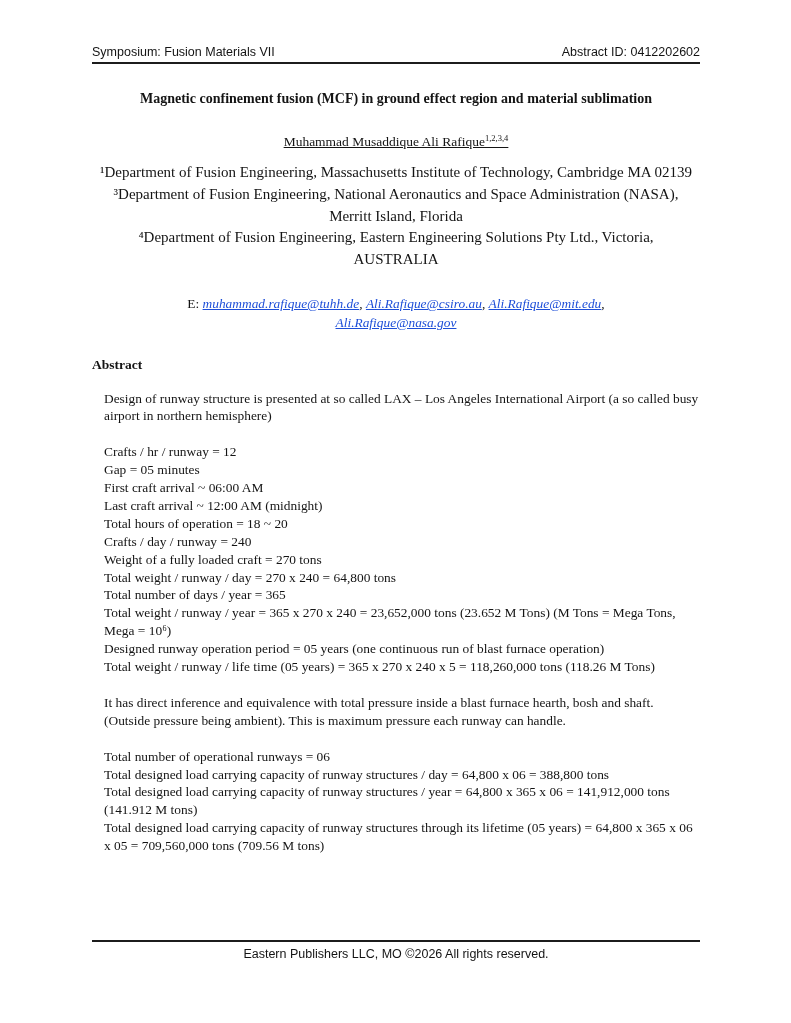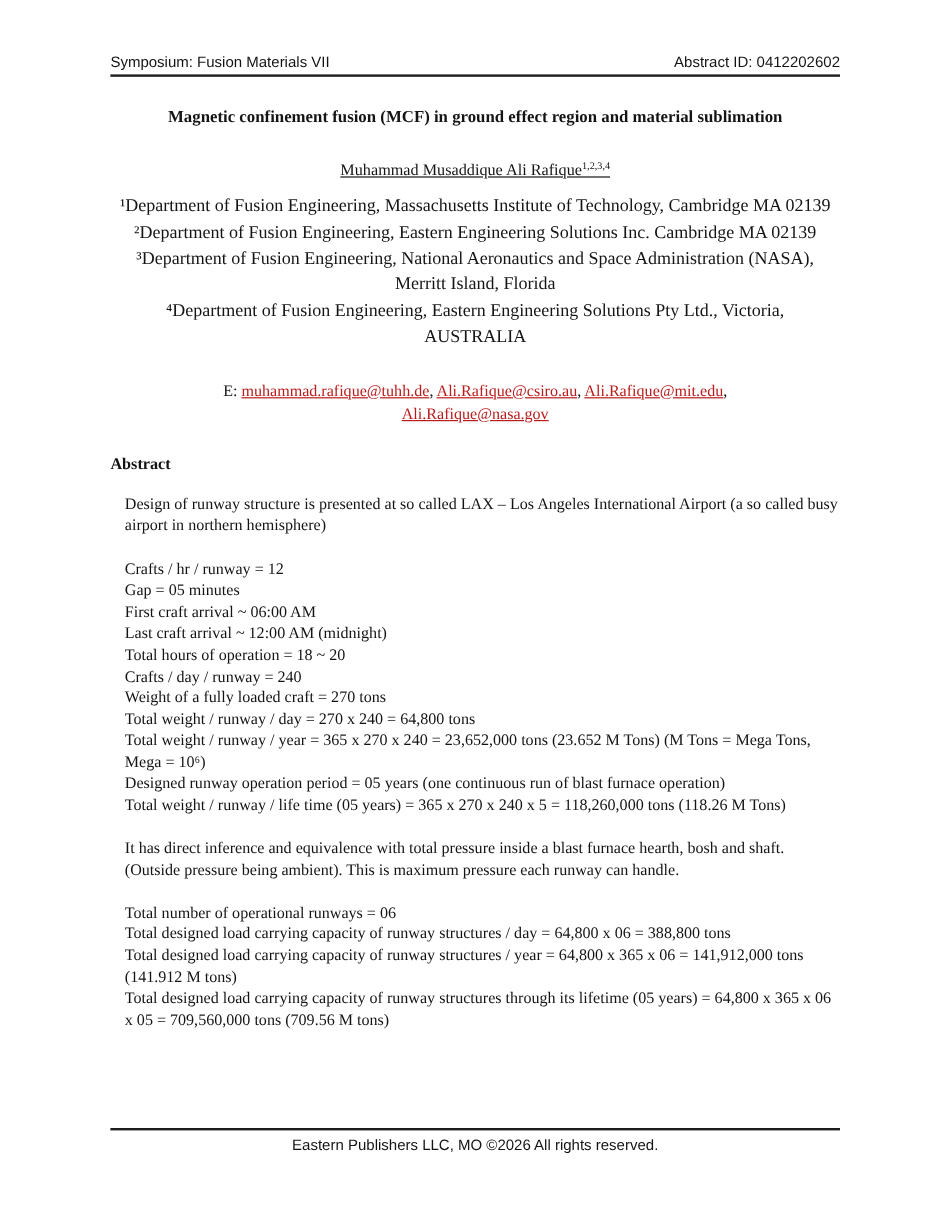--- a/index.html
+++ b/index.html
@@ -57,23 +57,24 @@
     font-size: 15px;
     line-height: 1.45;
   }
   .email-block {
     margin-top: 23px;
     text-align: center;
     font-size: 13.4px;
     line-height: 1.42;
   }
   .email-block a {
-    color: #b91c1c;
+    color: #1d4ed8;
     text-decoration: underline;
     cursor: pointer;
+    font-style: italic;
   }
   .abstract-heading {
     margin-top: 24px;
     font-size: 13.5px;
     font-weight: bold;
     line-height: 1.3;
   }
   .abstract-body {
     margin-top: 16px;
     font-size: 13.4px;
@@ -108,21 +109,20 @@
       <span>Symposium: Fusion Materials VII</span>
       <span>Abstract ID: 0412202602</span>
     </div>
 
     <div class="paper-title">Magnetic confinement fusion (MCF) in ground effect region and material sublimation</div>
 
     <div class="author-line"><span>Muhammad Musaddique Ali Rafique</span><sup>1,2,3,4</sup></div>
 
     <div class="affiliations">
         <div>¹Department of Fusion Engineering, Massachusetts Institute of Technology, Cambridge MA 02139</div>
-        <div>²Department of Fusion Engineering, Eastern Engineering Solutions Inc. Cambridge MA 02139</div>
         <div>³Department of Fusion Engineering, National Aeronautics and Space Administration (NASA),</div>
         <div>Merritt Island, Florida</div>
         <div>⁴Department of Fusion Engineering, Eastern Engineering Solutions Pty Ltd., Victoria,</div>
         <div>AUSTRALIA</div>
       </div>
 
     <div class="email-block">
       <div><span>E: </span><a>muhammad.rafique@tuhh.de</a><span>, </span><a>Ali.Rafique@csiro.au</a><span>, </span><a>Ali.Rafique@mit.edu</a><span>,</span></div>
       <div><a>Ali.Rafique@nasa.gov</a></div>
     </div>
@@ -135,20 +135,21 @@
         </div>
       <div class="para">
           <div>Crafts / hr / runway = 12</div>
           <div>Gap = 05 minutes</div>
           <div>First craft arrival ~ 06:00 AM</div>
           <div>Last craft arrival ~ 12:00 AM (midnight)</div>
           <div>Total hours of operation = 18 ~ 20</div>
           <div>Crafts / day / runway = 240</div>
           <div>Weight of a fully loaded craft = 270 tons</div>
           <div>Total weight / runway / day = 270 x 240 = 64,800 tons</div>
+          <div>Total number of days / year = 365</div>
           <div>Total weight / runway / year = 365 x 270 x 240 = 23,652,000 tons (23.652 M Tons) (M Tons = Mega Tons, Mega = 10⁶)</div>
           <div>Designed runway operation period = 05 years (one continuous run of blast furnace operation)</div>
           <div>Total weight / runway / life time (05 years) = 365 x 270 x 240 x 5 = 118,260,000 tons (118.26 M Tons)</div>
         </div>
       <div class="para">
           <div>It has direct inference and equivalence with total pressure inside a blast furnace hearth, bosh and shaft. (Outside pressure being ambient). This is maximum pressure each runway can handle.</div>
         </div>
       <div class="para">
           <div>Total number of operational runways = 06</div>
           <div>Total designed load carrying capacity of runway structures / day = 64,800 x 06 = 388,800 tons</div>

